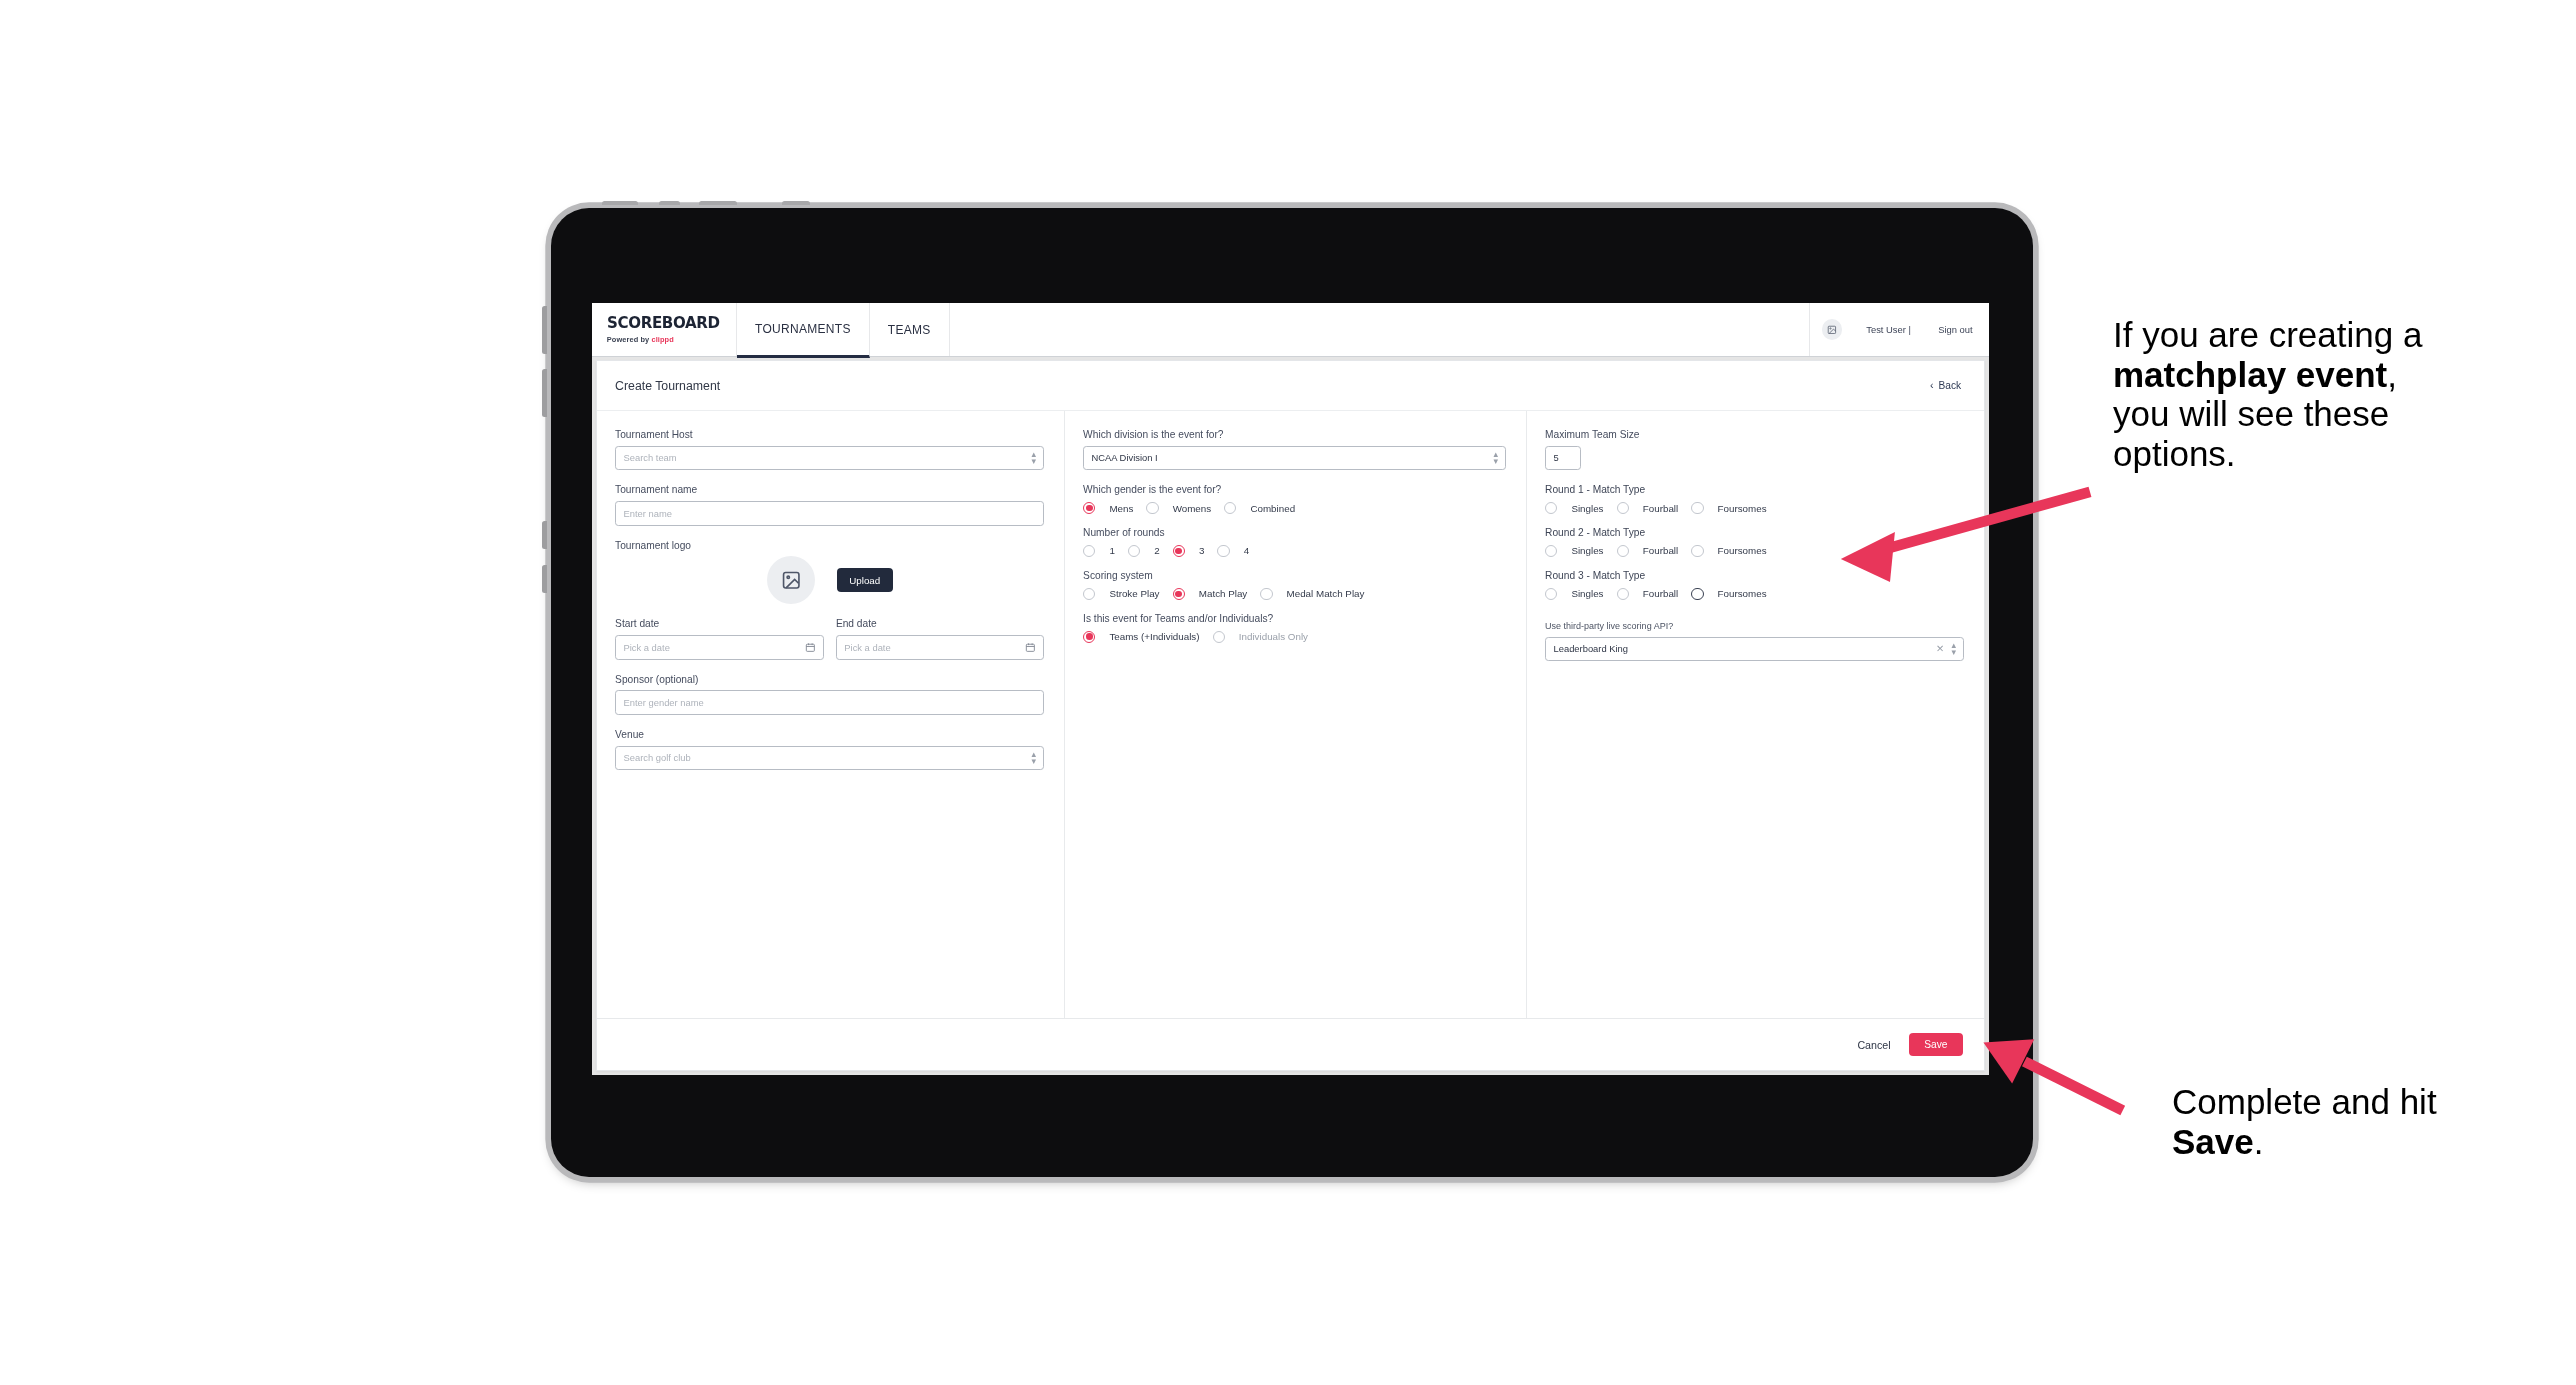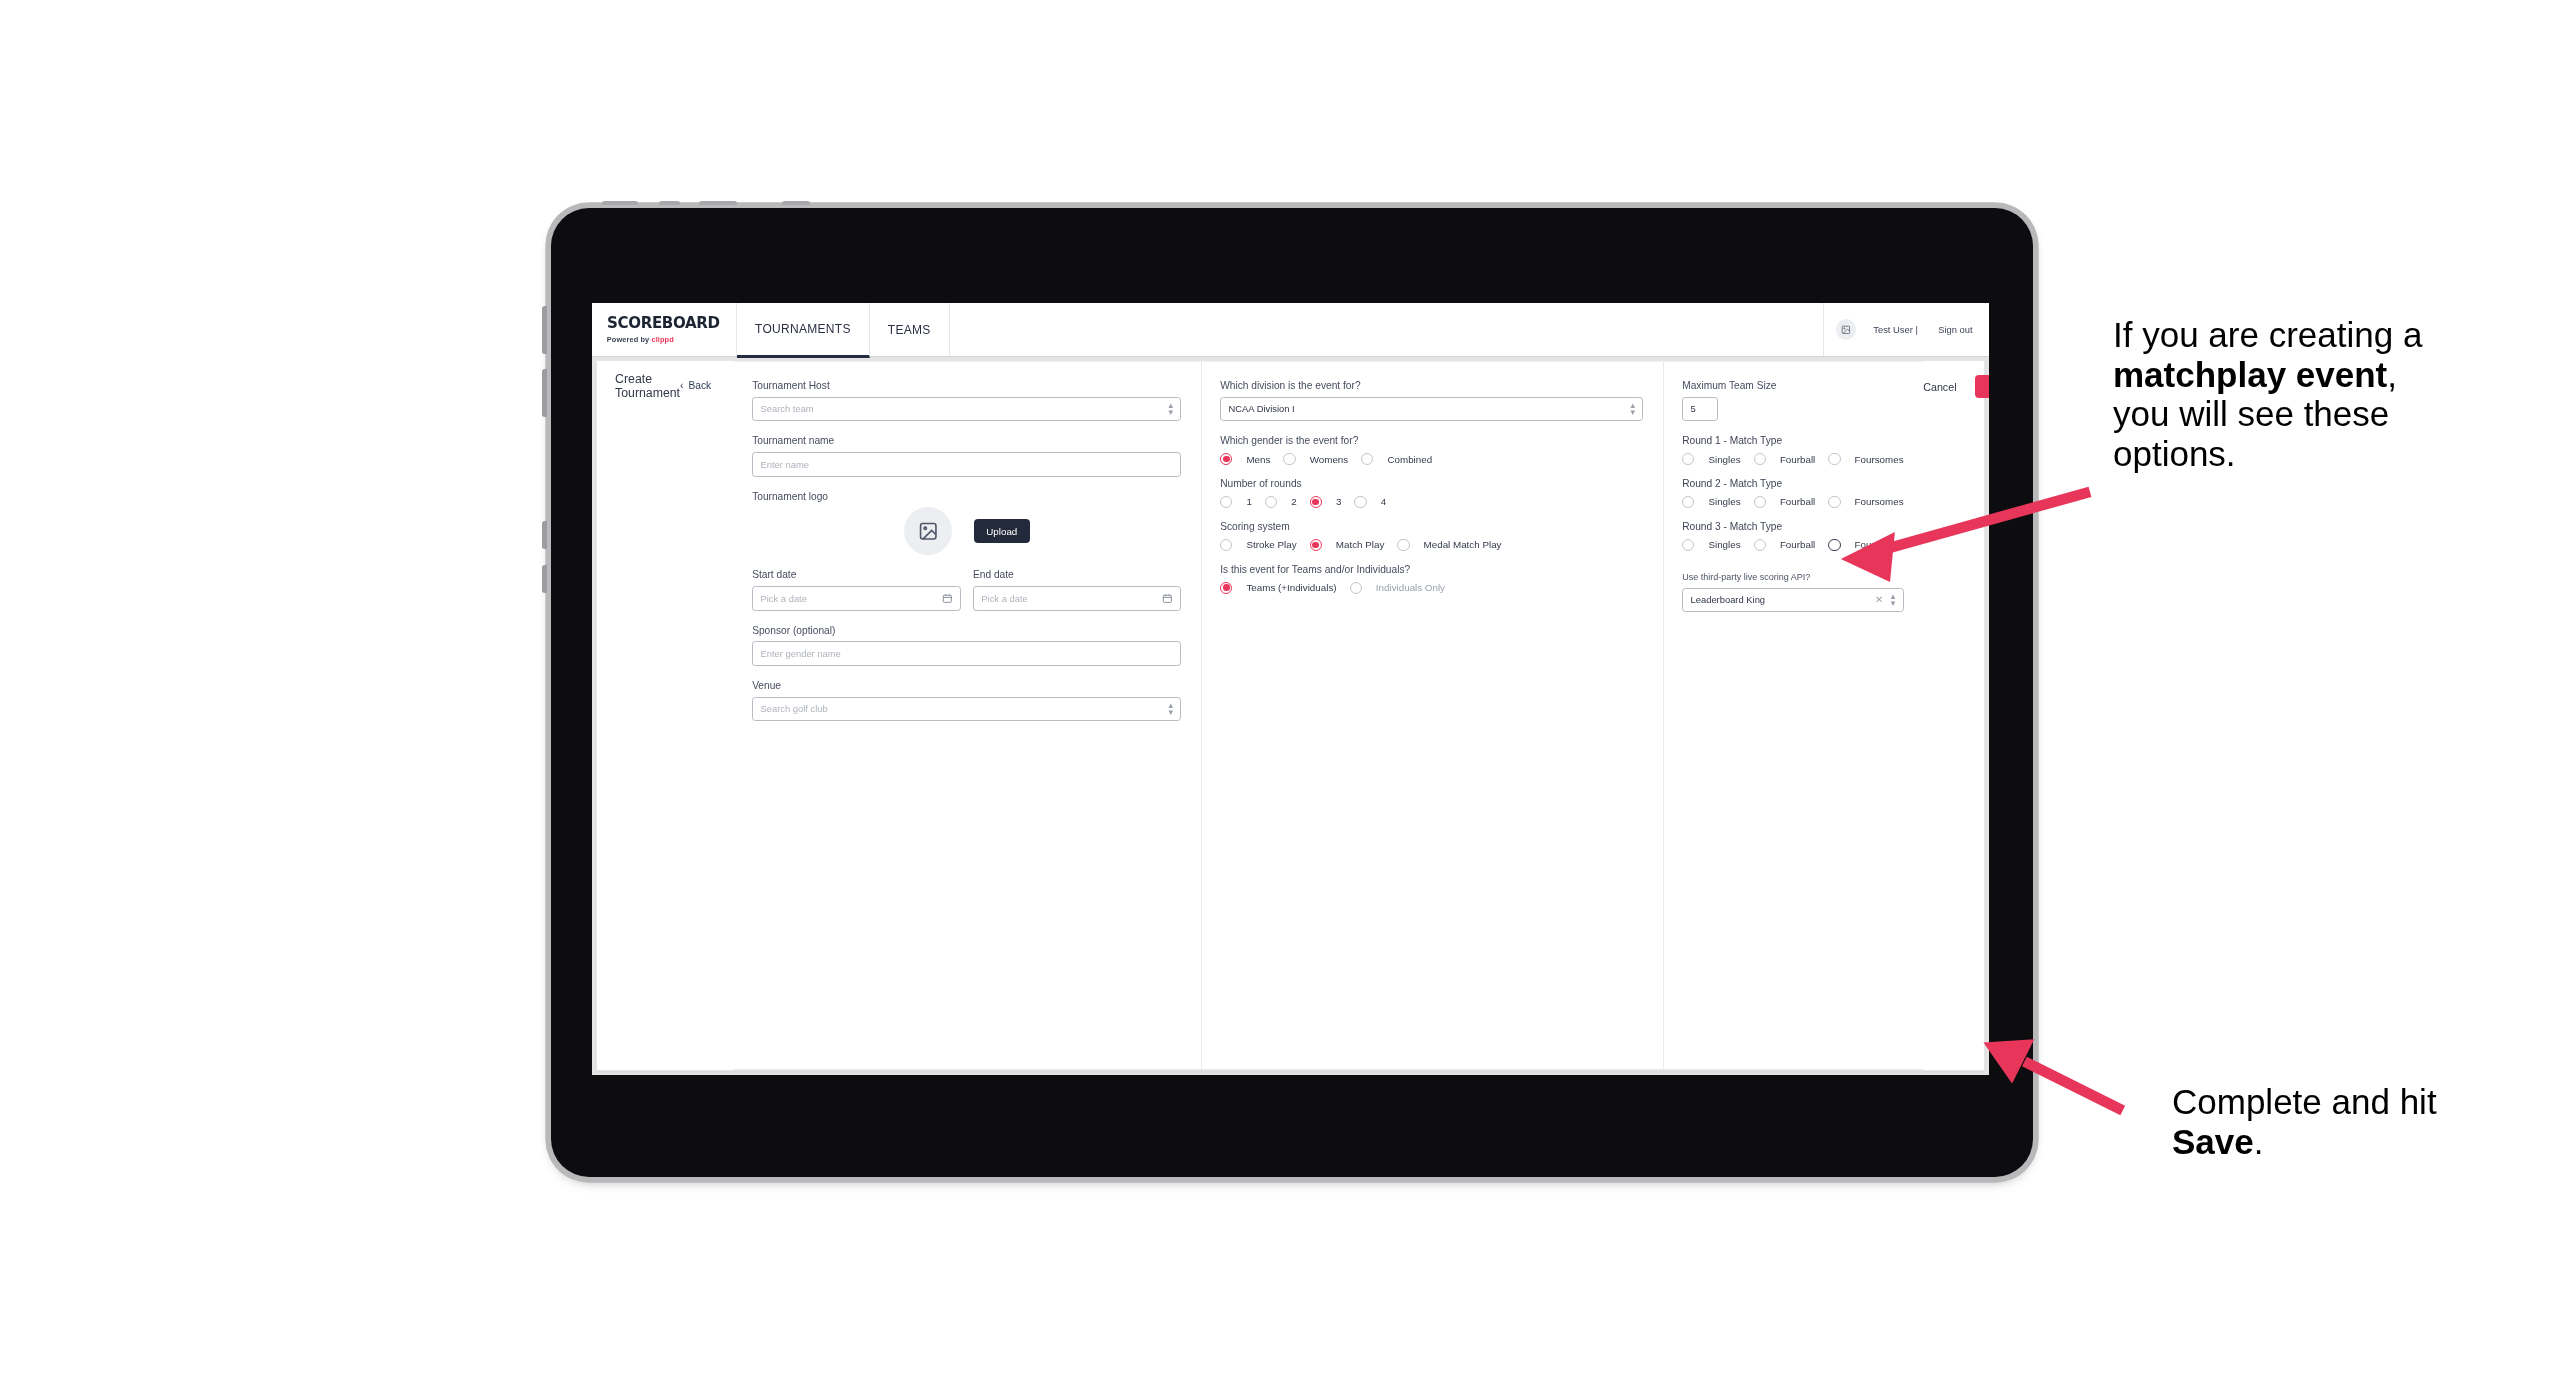--- a/index.html
+++ b/index.html
@@ -106,21 +106,21 @@
   .nav-tab.active {
     border-bottom: 3.3px solid #242c42;
     margin-bottom: -1.6px;
   }
 
   #header-spacer { flex: 1; border-right: 0.8px solid #e7e8ea; }
 
   #header-user {
     display: flex;
     align-items: center;
-    gap: 17px;
+    gap: 24px;
     padding: 0 16.4px 0 11.5px;
   }
   #avatar {
     width: 20.5px; height: 20.5px;
     border-radius: 50%;
     background: #eceef1;
     display: flex; align-items: center; justify-content: center;
   }
   #user-name { font-size: 9.4px; color: #3d4457; }
   #sign-out { font-size: 9.4px; color: #3d4457; cursor: pointer; margin-left: 3.3px; }
@@ -130,21 +130,21 @@
     position: absolute;
     left: 4.1px;
     top: 57px;
     width: 1389px;
     height: 711px;
     background: #ffffff;
     border: 0.8px solid #e4e6e9;
     box-shadow: 0 0.8px 2.5px rgba(0,0,0,0.06);
     box-sizing: border-box;
     display: flex;
-    flex-direction: row;
+    flex-direction: column;
   }
   #page-card-head {
     height: 49px;
     display: flex;
     align-items: center;
     justify-content: space-between;
     padding: 0 23px 0 18px;
     box-sizing: border-box;
   }
   #page-title { font-size: 12.3px; color: #313847; }

